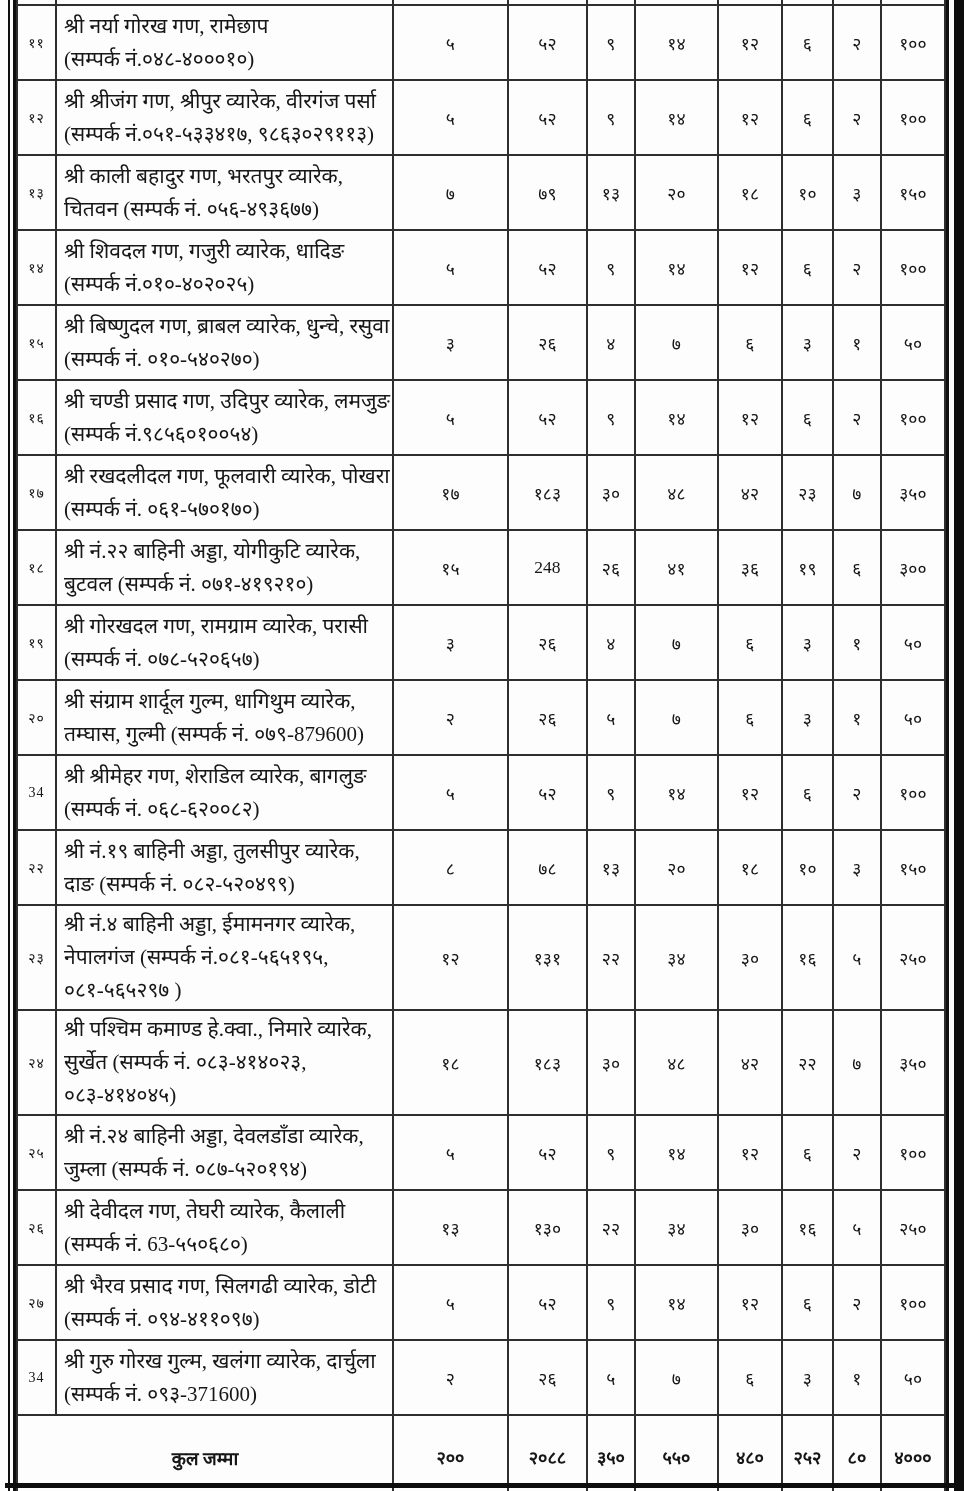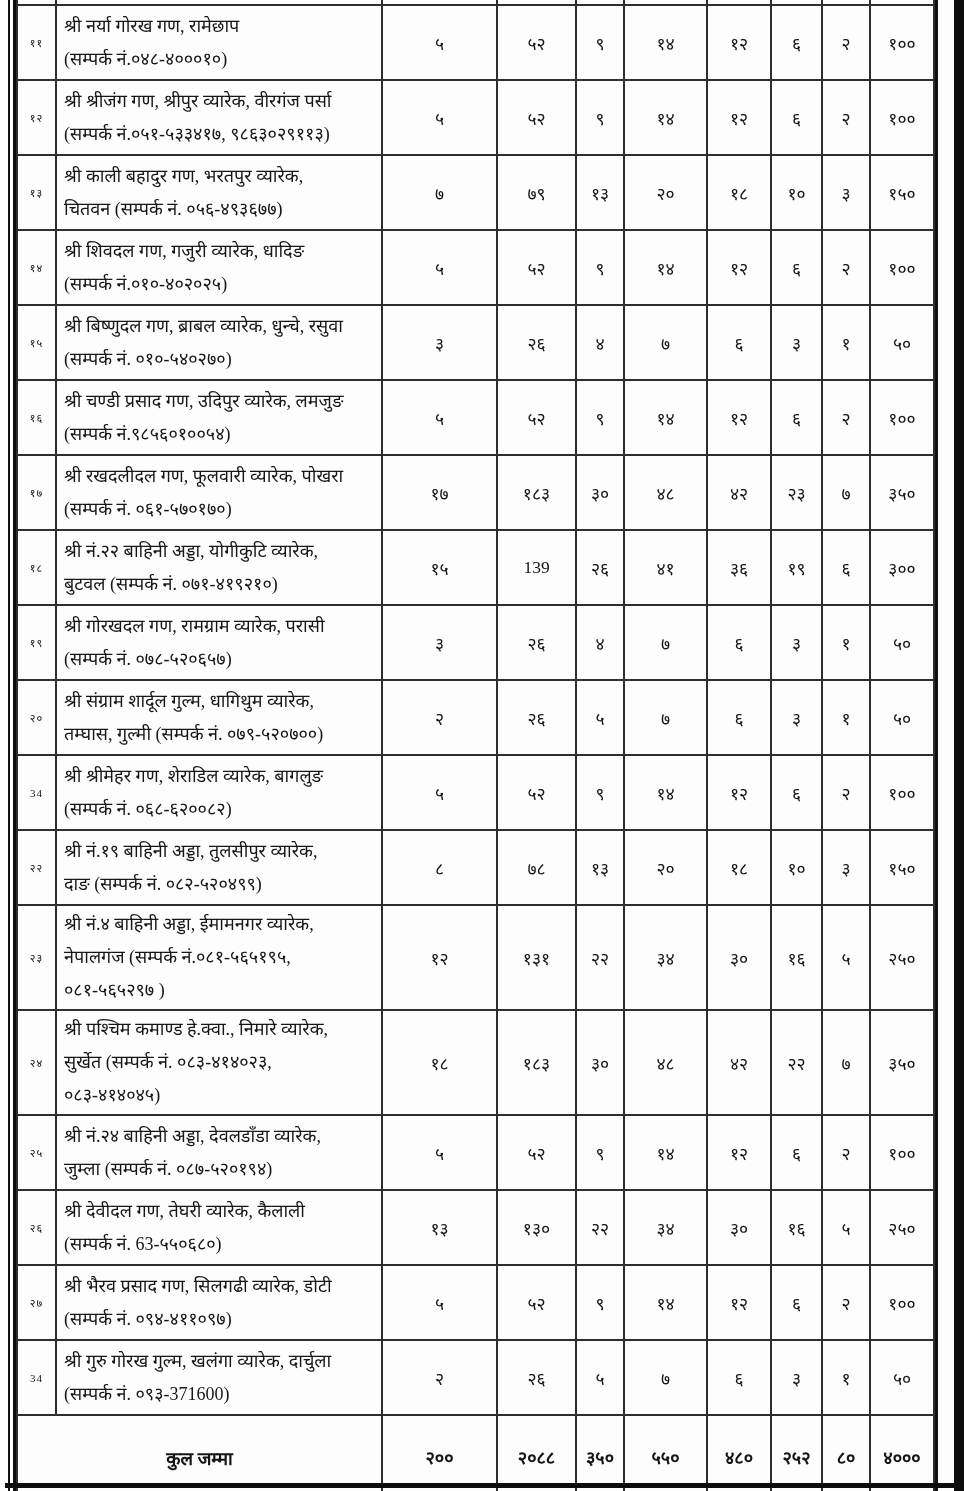--- a/index.html
+++ b/index.html
@@ -20,23 +20,23 @@
   col.c-v1{width:79px;}
   col.c-v2{width:48px;}
   col.c-v3{width:83px;}
   col.c-v4{width:64px;}
   col.c-v5{width:51px;}
   col.c-v6{width:48px;}
   col.c-v7{width:64px;}
   td{border:2px solid #2e2e2e;vertical-align:middle;padding:2px 3px;}
   tr.partial-row td{height:4px;border-top:none;padding:0;}
   tr.data-row td{height:69px;}
-  td.sn-cell{text-align:center;font-size:11px;letter-spacing:1px;}
+  td.sn-cell{text-align:center;font-size:14px;letter-spacing:1px;}
   td.desc-cell{text-align:left;padding-left:7px;padding-right:2px;}
-  .desc-line{font-size:18px;line-height:33px;white-space:nowrap;}
+  .desc-line{font-size:21px;line-height:33px;white-space:nowrap;}
   td.val-cell{text-align:center;font-size:17.5px;}
   tr.total-row td{height:78px;}
   td.total-label-cell{text-align:center;font-size:18.5px;font-weight:600;}
   tr.total-row td.val-cell{font-size:18px;font-weight:600;}
 </style>
 </head>
 <body>
 
 <div class="page">
   <div class="frame">
@@ -171,21 +171,21 @@
             <td class="val-cell">७</td>
             <td class="val-cell">३५०</td>
           </tr>
           <tr class="data-row">
             <td class="sn-cell">१८</td>
             <td class="desc-cell">
               <div class="desc-line">श्री नं.२२ बाहिनी अड्डा, योगीकुटि व्यारेक,</div>
               <div class="desc-line">बुटवल (सम्पर्क नं. ०७१-४१९२१०)</div>
             </td>
             <td class="val-cell">१५</td>
-            <td class="val-cell">139</td>
+            <td class="val-cell">248</td>
             <td class="val-cell">२६</td>
             <td class="val-cell">४१</td>
             <td class="val-cell">३६</td>
             <td class="val-cell">१९</td>
             <td class="val-cell">६</td>
             <td class="val-cell">३००</td>
           </tr>
           <tr class="data-row">
             <td class="sn-cell">१९</td>
             <td class="desc-cell">
@@ -198,21 +198,21 @@
             <td class="val-cell">७</td>
             <td class="val-cell">६</td>
             <td class="val-cell">३</td>
             <td class="val-cell">१</td>
             <td class="val-cell">५०</td>
           </tr>
           <tr class="data-row">
             <td class="sn-cell">२०</td>
             <td class="desc-cell">
               <div class="desc-line">श्री  संग्राम शार्दूल गुल्म, धागिथुम व्यारेक,</div>
-              <div class="desc-line">तम्घास, गुल्मी (सम्पर्क नं. ०७९-५२०७००)</div>
+              <div class="desc-line">तम्घास, गुल्मी (सम्पर्क नं. ०७९-879600)</div>
             </td>
             <td class="val-cell">२</td>
             <td class="val-cell">२६</td>
             <td class="val-cell">५</td>
             <td class="val-cell">७</td>
             <td class="val-cell">६</td>
             <td class="val-cell">३</td>
             <td class="val-cell">१</td>
             <td class="val-cell">५०</td>
           </tr>

